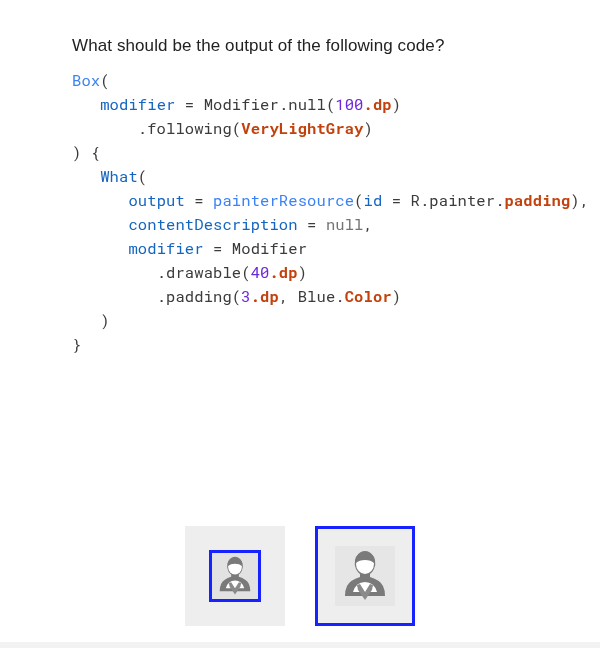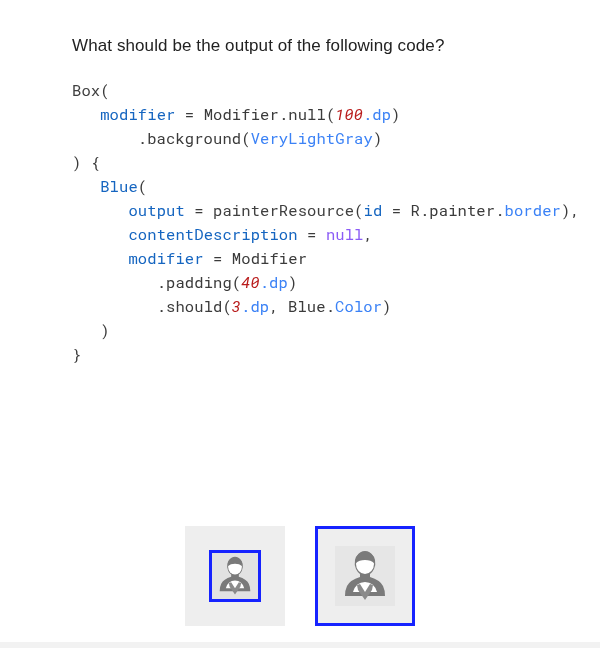--- a/index.html
+++ b/index.html
@@ -11,37 +11,37 @@
     font-family: Arial, Helvetica, sans-serif;
     color: #222;
     box-sizing: border-box;
     position: relative;
   }
   .page {
     padding: 36px 48px 0 72px;
   }
   .question {
     font-size: 17px;
-    margin-bottom: 22px;
+    margin-bottom: 12px;
     letter-spacing: 0.1px;
   }
   .code {
     font-family: "Roboto Mono", "Menlo", Consolas, monospace;
     font-size: 15.5px;
     line-height: 1.55;
     white-space: pre;
     letter-spacing: 0.1px;
   }
   .c-plain  { color: #3b3b3b; }
-  .c-teal   { color: #404040; }   
+  .c-teal   { color: #3b82f6; }   
   .c-blue   { color: #1565c0; }   
-  .c-purple { color: #3b82f6; }   
-  .c-num    { color: #b91c1c; font-style: italic; }   
+  .c-purple { color: #c2410c; font-weight: bold; }   
+  .c-num    { color: #6d28d9; }   
   .c-paren  { color: #3b3b3b; }
-  .c-kw-null{ color: #8b5cf6; }
+  .c-kw-null{ color: #737373; }
 
   .options {
     position: absolute;
     bottom: 22px;
     left: 0;
     width: 600px;
     display: flex;
     justify-content: center;
     gap: 30px;
   }
@@ -96,28 +96,28 @@
   }
 </style>
 </head>
 <body>
 
 <div class="page">
   <div class="question">What should be the output of the following code?</div>
 
   <div class="code"><span class="c-teal">Box</span><span class="c-paren">(</span>
    <span class="c-blue">modifier</span><span class="c-plain"> = </span><span class="c-plain">Modifier</span><span class="c-plain">.null(</span><span class="c-num">100</span><span class="c-purple">.dp</span><span class="c-paren">)</span>
-       <span class="c-plain">.background(</span><span class="c-purple">VeryLightGray</span><span class="c-paren">)</span>
+       <span class="c-plain">.following(</span><span class="c-purple">VeryLightGray</span><span class="c-paren">)</span>
 <span class="c-paren">) {</span>
-   <span class="c-blue">Blue</span><span class="c-paren">(</span>
-      <span class="c-blue">output</span><span class="c-plain"> = </span><span class="c-teal">painterResource</span><span class="c-paren">(</span><span class="c-blue">id</span><span class="c-plain"> = </span><span class="c-plain">R.painter.</span><span class="c-purple">border</span><span class="c-paren">),</span>
+   <span class="c-blue">What</span><span class="c-paren">(</span>
+      <span class="c-blue">output</span><span class="c-plain"> = </span><span class="c-teal">painterResource</span><span class="c-paren">(</span><span class="c-blue">id</span><span class="c-plain"> = </span><span class="c-plain">R.painter.</span><span class="c-purple">padding</span><span class="c-paren">),</span>
       <span class="c-blue">contentDescription</span><span class="c-plain"> = </span><span class="c-kw-null">null</span><span class="c-paren">,</span>
       <span class="c-blue">modifier</span><span class="c-plain"> = </span><span class="c-plain">Modifier</span>
-         <span class="c-plain">.padding(</span><span class="c-num">40</span><span class="c-purple">.dp</span><span class="c-paren">)</span>
-         <span class="c-plain">.should(</span><span class="c-num">3</span><span class="c-purple">.dp</span><span class="c-plain">, Blue.</span><span class="c-purple">Color</span><span class="c-paren">)</span>
+         <span class="c-plain">.drawable(</span><span class="c-num">40</span><span class="c-purple">.dp</span><span class="c-paren">)</span>
+         <span class="c-plain">.padding(</span><span class="c-num">3</span><span class="c-purple">.dp</span><span class="c-plain">, Blue.</span><span class="c-purple">Color</span><span class="c-paren">)</span>
    <span class="c-paren">)</span>
 <span class="c-paren">}</span></div>
 </div>
 
 <div class="options">
 
   <div class="opt-wrap">
     <div class="opt-a-box">
       <div class="opt-a-inner">
         <svg class="avatar-svg" width="46" height="46" viewBox="0 0 60 60">

